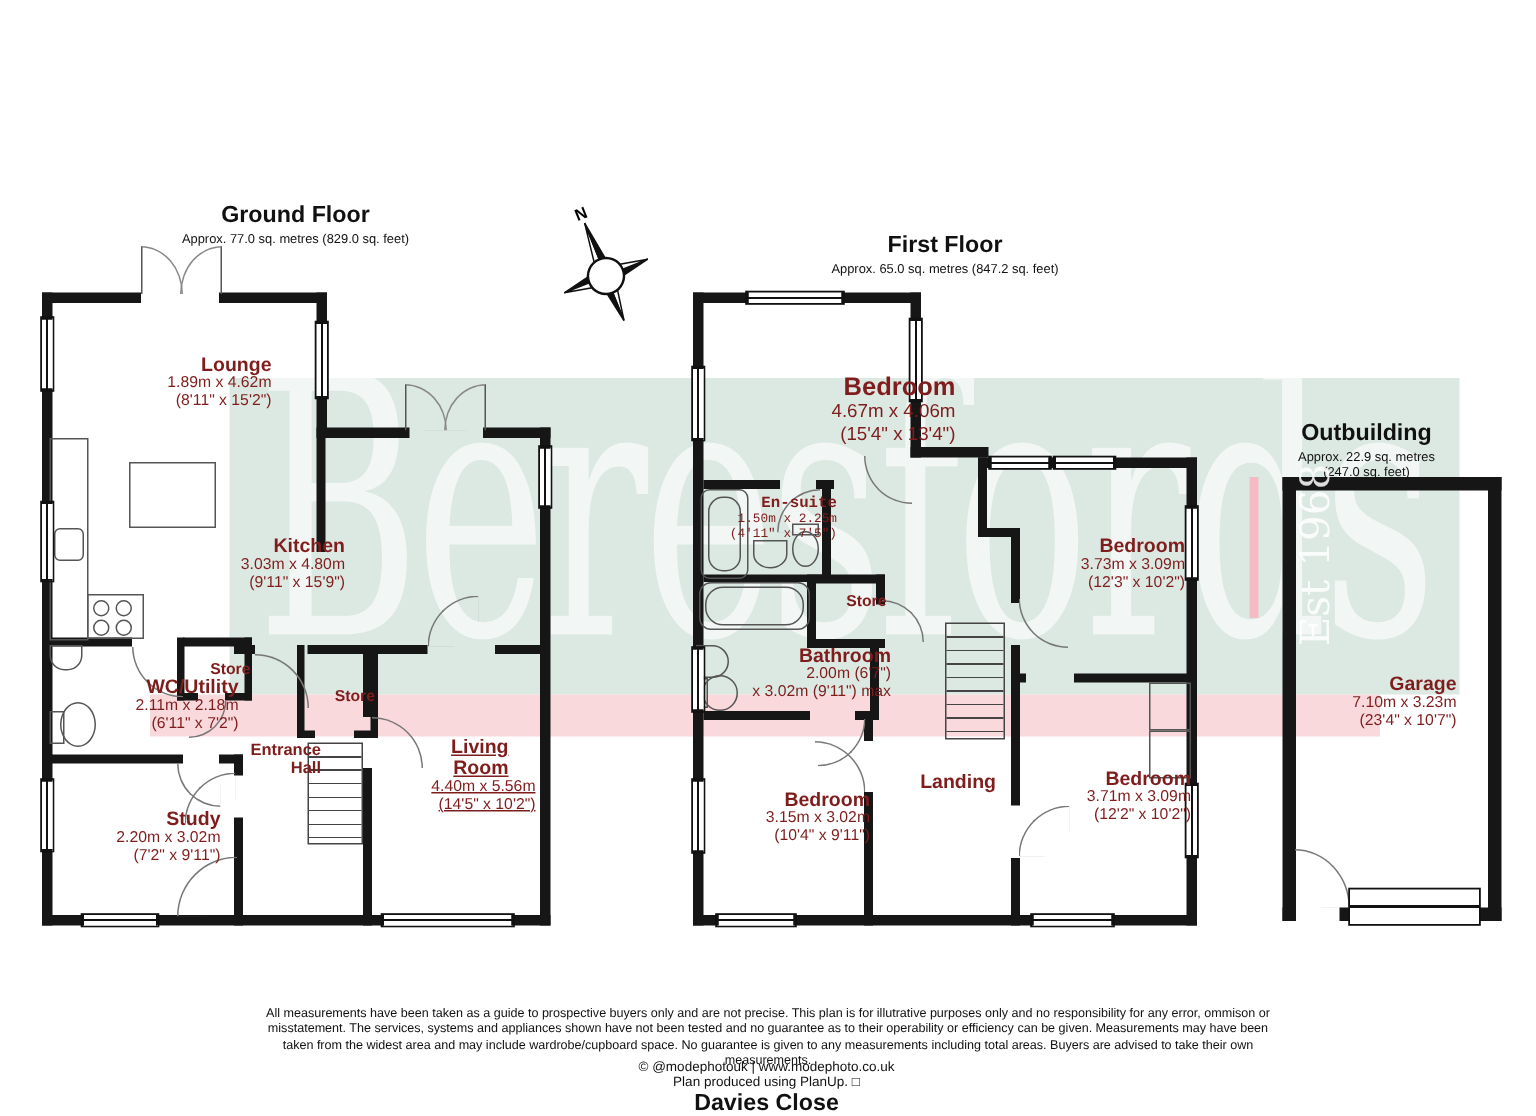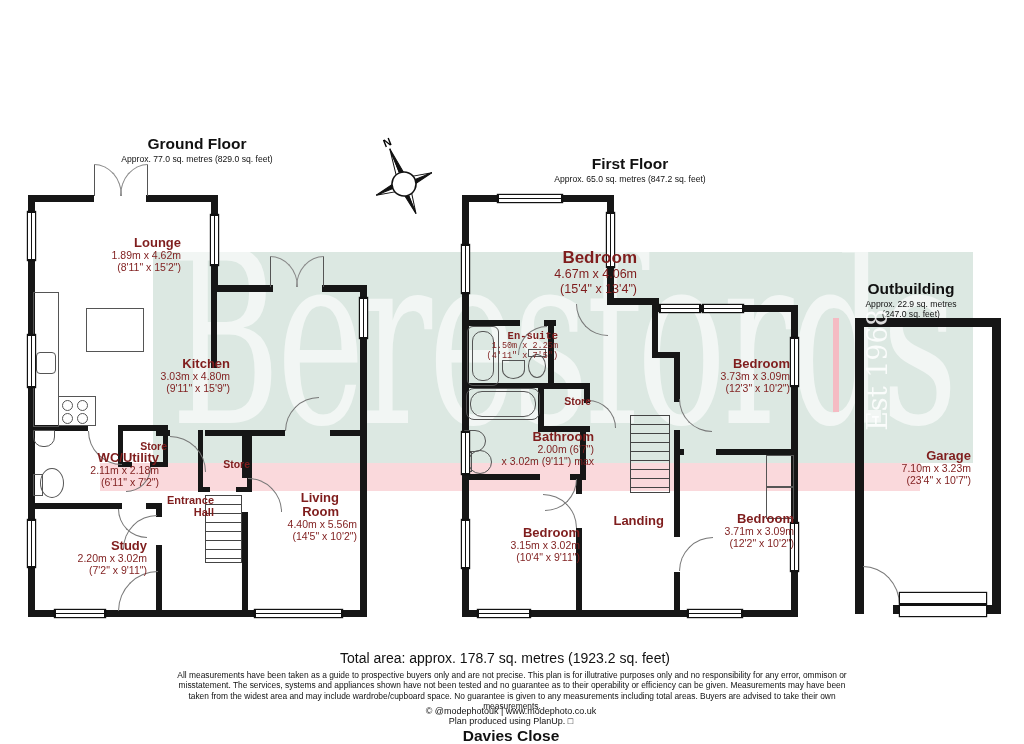--- a/index.html
+++ b/index.html
@@ -242,21 +242,21 @@
     <span class="nm">Store</span>
   </div>
   <div class="rl" style="left:183px;top:495px;width:62px;">
     <span class="nm" style="font-size:11px;">Entrance Hall</span>
   </div>
   <div class="rl" style="left:92px;top:539px;width:110px;">
     <span class="nm">Study</span>
     <span class="dm">2.20m x 3.02m</span>
     <span class="dm">(7'2" x 9'11")</span>
   </div>
-  <div class="rl" style="left:307px;top:491px;width:100px;">
+  <div class="rl" style="left:307px;top:491px;width:100px;text-decoration:underline;">
     <span class="nm" style="width:64px;margin:0 auto;">Living Room</span>
     <span class="dm">4.40m x 5.56m</span>
     <span class="dm">(14'5" x 10'2")</span>
   </div>
   <div class="rl big" style="left:557px;top:249px;width:160px;">
     <span class="nm">Bedroom</span>
     <span class="dm">4.67m x 4.06m</span>
     <span class="dm">(15'4" x 13'4")</span>
   </div>
   <div class="rl sm" style="left:513px;top:331px;width:90px;font-family:Liberation Mono, monospace;">
@@ -289,19 +289,18 @@
     <span class="nm">Bedroom</span>
     <span class="dm">3.71m x 3.09m</span>
     <span class="dm">(12'2" x 10'2")</span>
   </div>
   <div class="rl" style="left:916px;top:449px;width:110px;">
     <span class="nm">Garage</span>
     <span class="dm">7.10m x 3.23m</span>
     <span class="dm">(23'4" x 10'7")</span>
   </div>
 
-  <div class="footer-line" id="total-area" style="left:505px;top:650px;">Total area: approx. 178.7 sq. metres (1923.2 sq. feet)</div>
   <div class="footer-line" id="disclaimer" style="left:512px;top:670px;">All measurements have been taken as a guide to prospective buyers only and are not precise. This plan is for illutrative purposes only and no responsibility for any error, ommison or misstatement. The services, systems and appliances shown have not been tested and no guarantee as to their operability or efficiency can be given. Measurements may have been taken from the widest area and may include wardrobe/cupboard space. No guarantee is given to any measurements including total areas. Buyers are advised to take their own measurements.</div>
   <div class="footer-line" id="credit" style="left:511px;top:706px;">© @modephotouk | www.modephoto.co.uk</div>
   <div class="footer-line" id="produced" style="left:511px;top:716px;">Plan produced using PlanUp. □</div>
   <div class="footer-line" id="address" style="left:511px;top:727px;">Davies Close</div>
 
 </div>
 
 </body></html>

